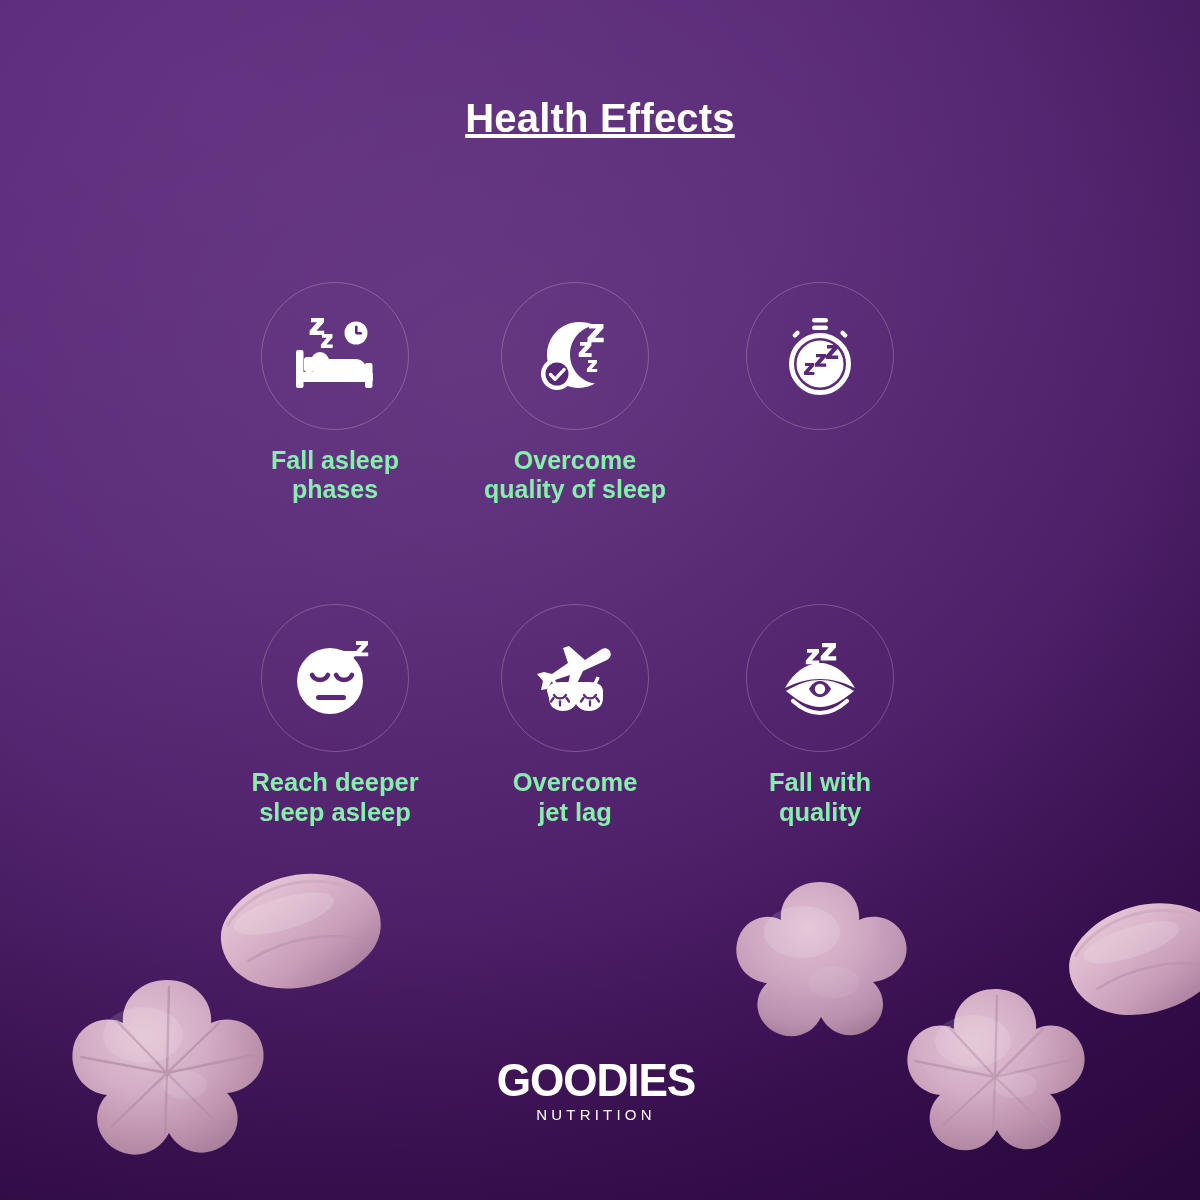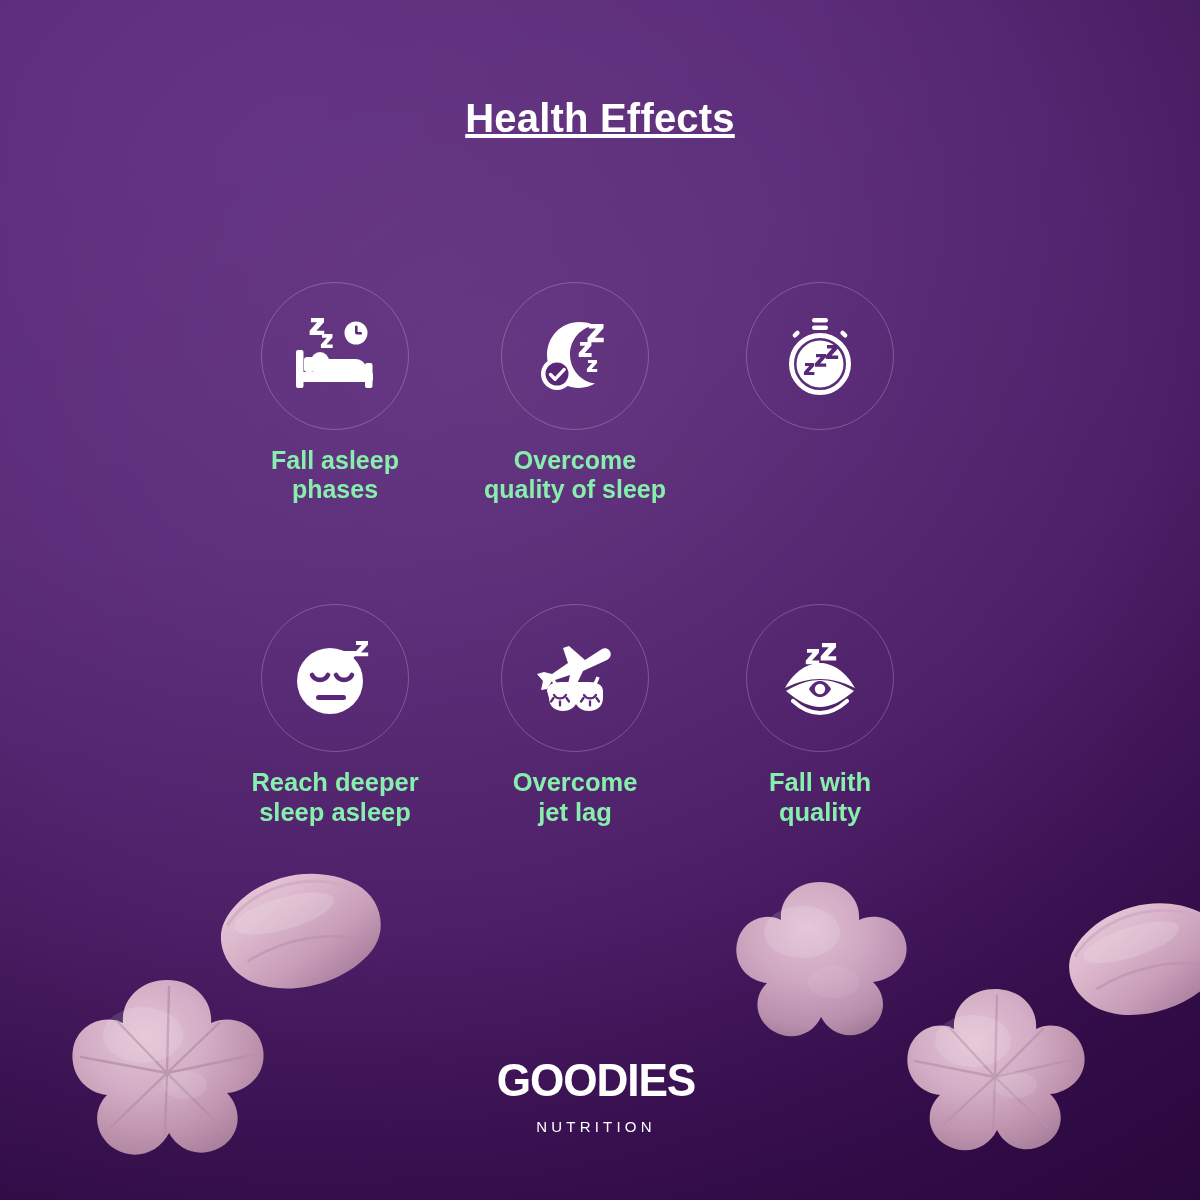--- a/index.html
+++ b/index.html
@@ -77,21 +77,21 @@
     font-weight:bold;
     letter-spacing:-1.2px;
     line-height:1;
     font-stretch:condensed;
     transform:scaleX(0.94);
   }
   #logo-sub {
     color:#ffffff;
     font-size:15px;
     letter-spacing:4.2px;
-    margin-top:16px;
+    margin-top:4px;
     line-height:1;
   }
 
   
   .gummy { position:absolute; }
   .gummy svg { display:block; overflow:visible; }
 </style>
 </head>
 <body>
 

